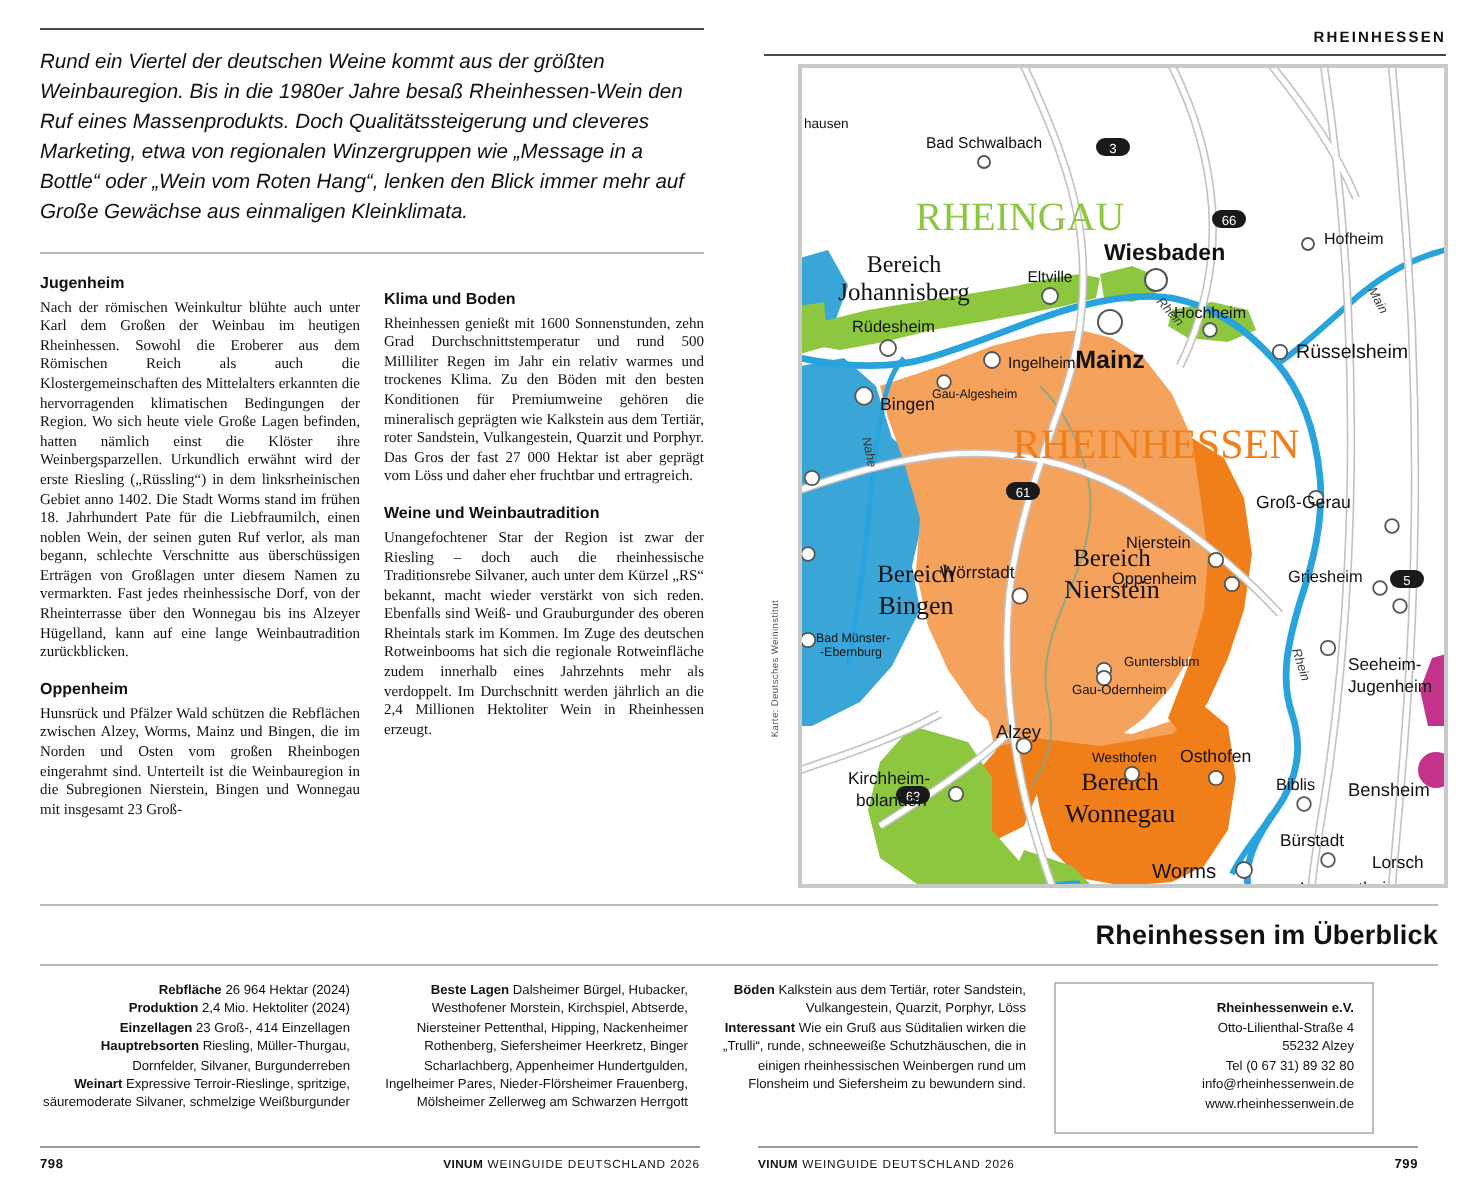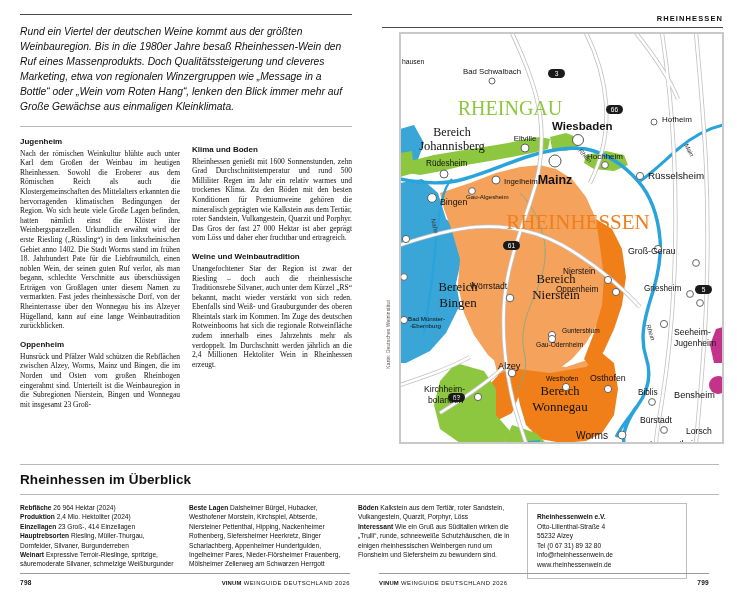--- a/index.html
+++ b/index.html
@@ -45,21 +45,21 @@
   .body{
     font-size:7.5px;line-height:9.6px;
     text-align:justify;
     font-family:"Liberation Serif", serif;
     margin:0 0 2px 0;color:#111;
     hyphens:auto;
   }
 
   
   .overview-wrap{
-    position:absolute;left:20px;top:464px;width:699px;
+    position:absolute;left:20px;top:452px;width:699px;text-align:right;
   }
   .ov-rule-top{border-top:1px solid #b9b9b9;height:0;margin-bottom:7px;}
   .ov-title{
     font-size:13.5px;font-weight:bold;margin:0 0 7px 0;color:#111;
     letter-spacing:.1px;
   }
   .ov-rule-mid{border-top:1px solid #b9b9b9;height:0;margin-bottom:8px;}
   .ov-cols{display:flex;gap:14px;align-items:flex-start;}
   .ov-col{width:155px;font-size:6.6px;line-height:9.4px;color:#111;}
   .ov-col p{margin:0;}

